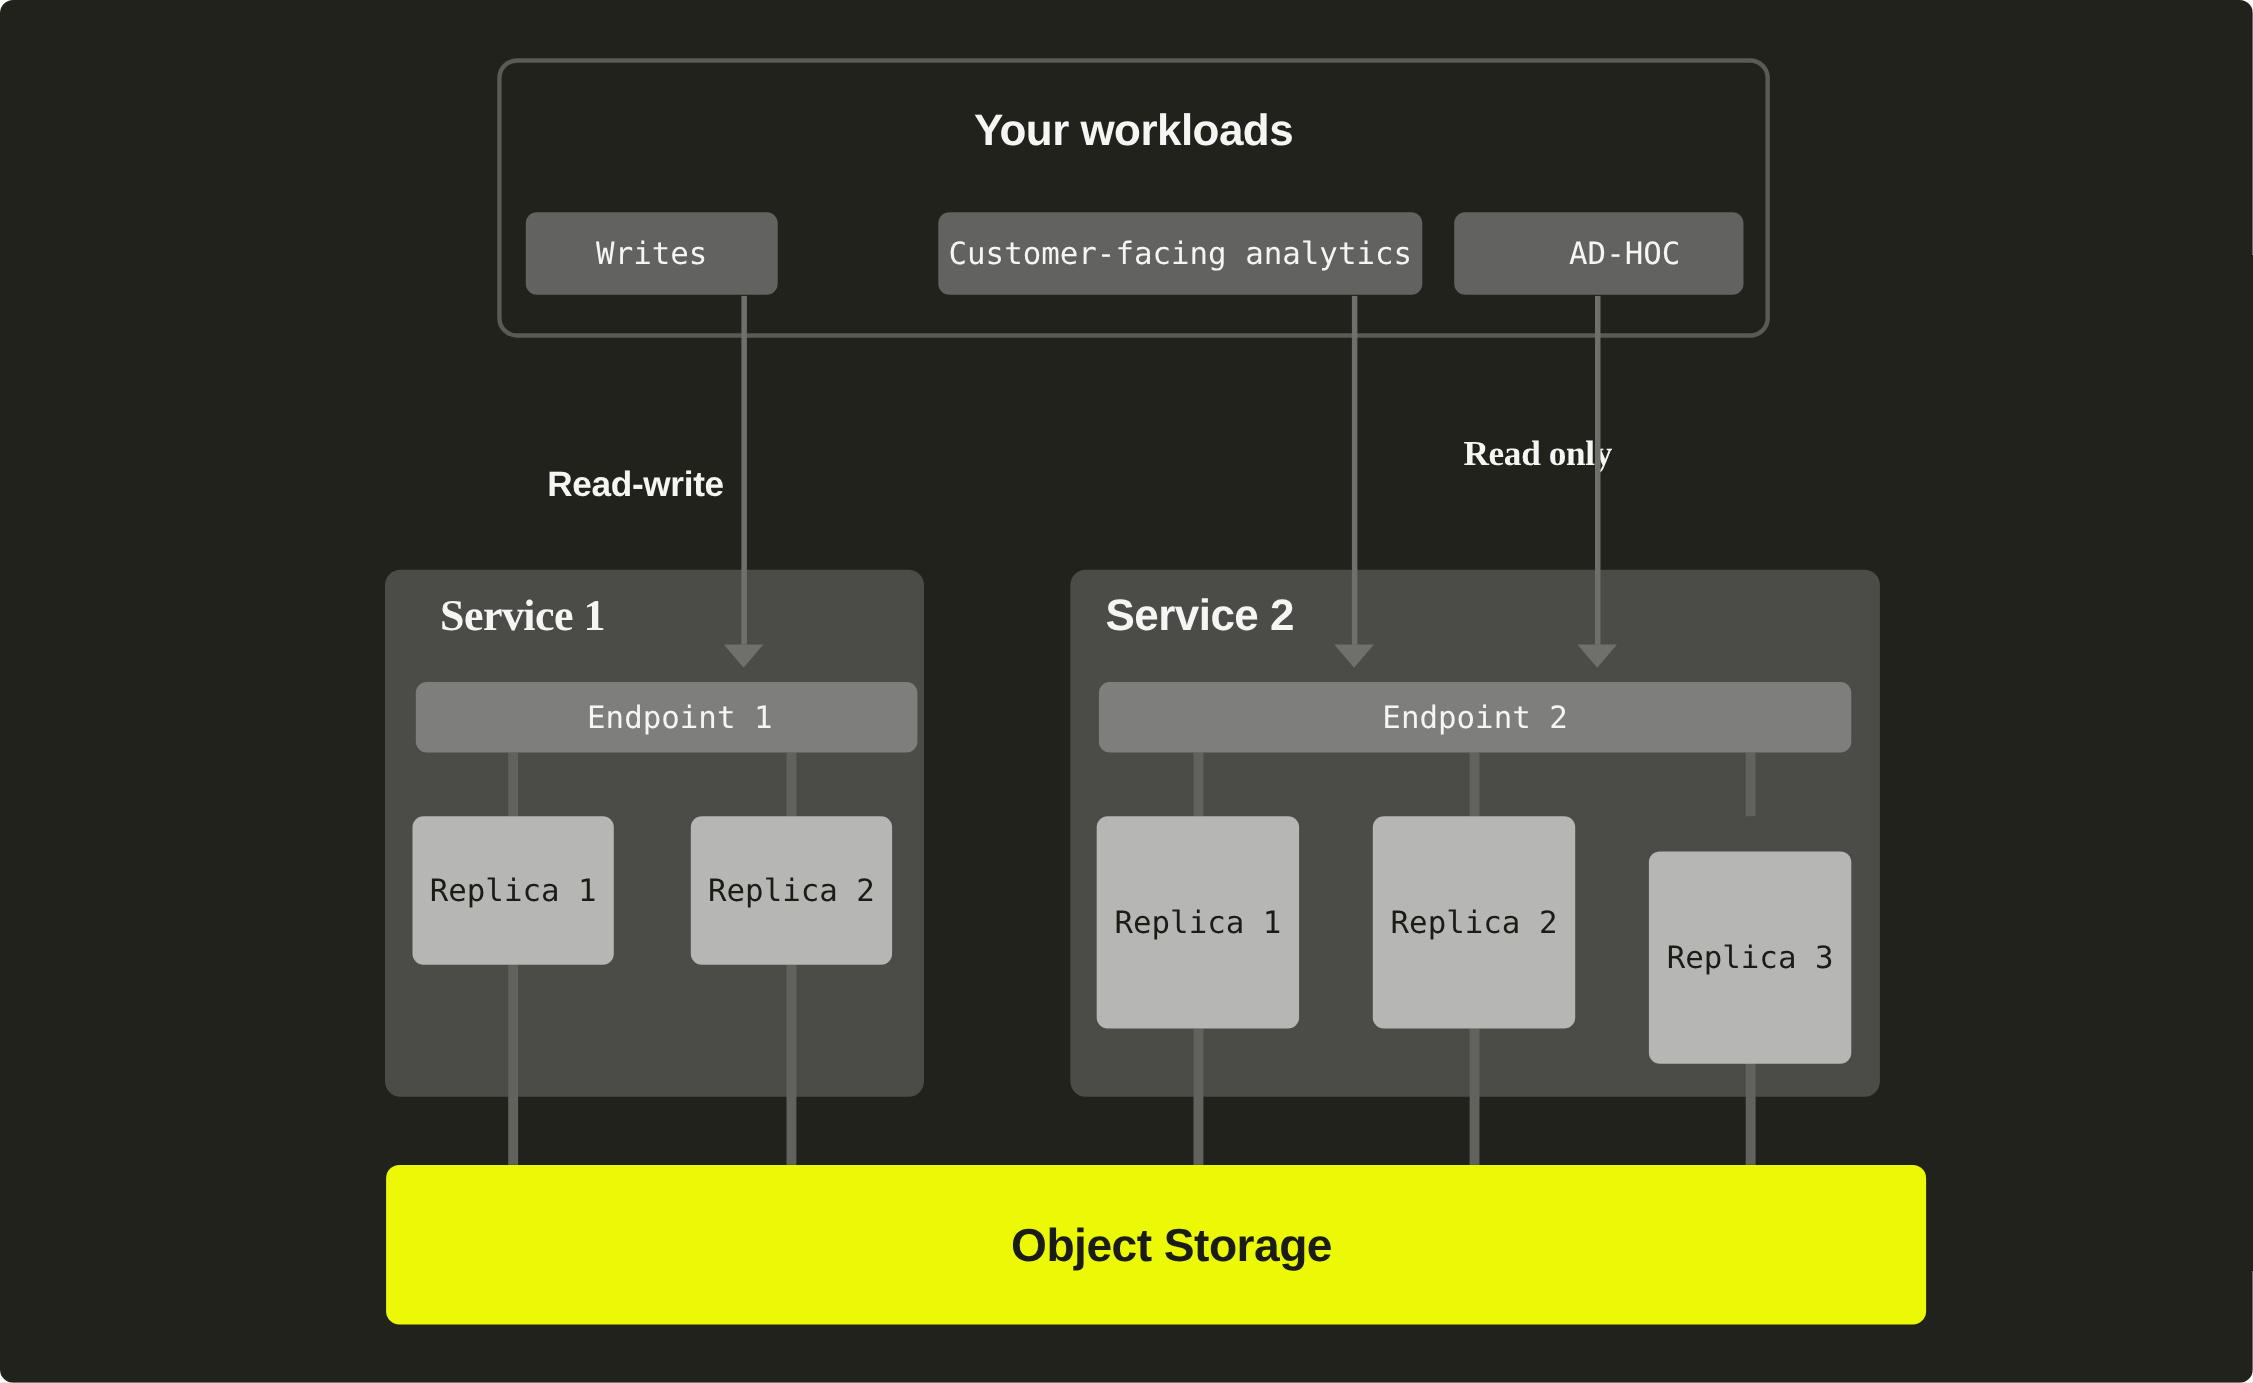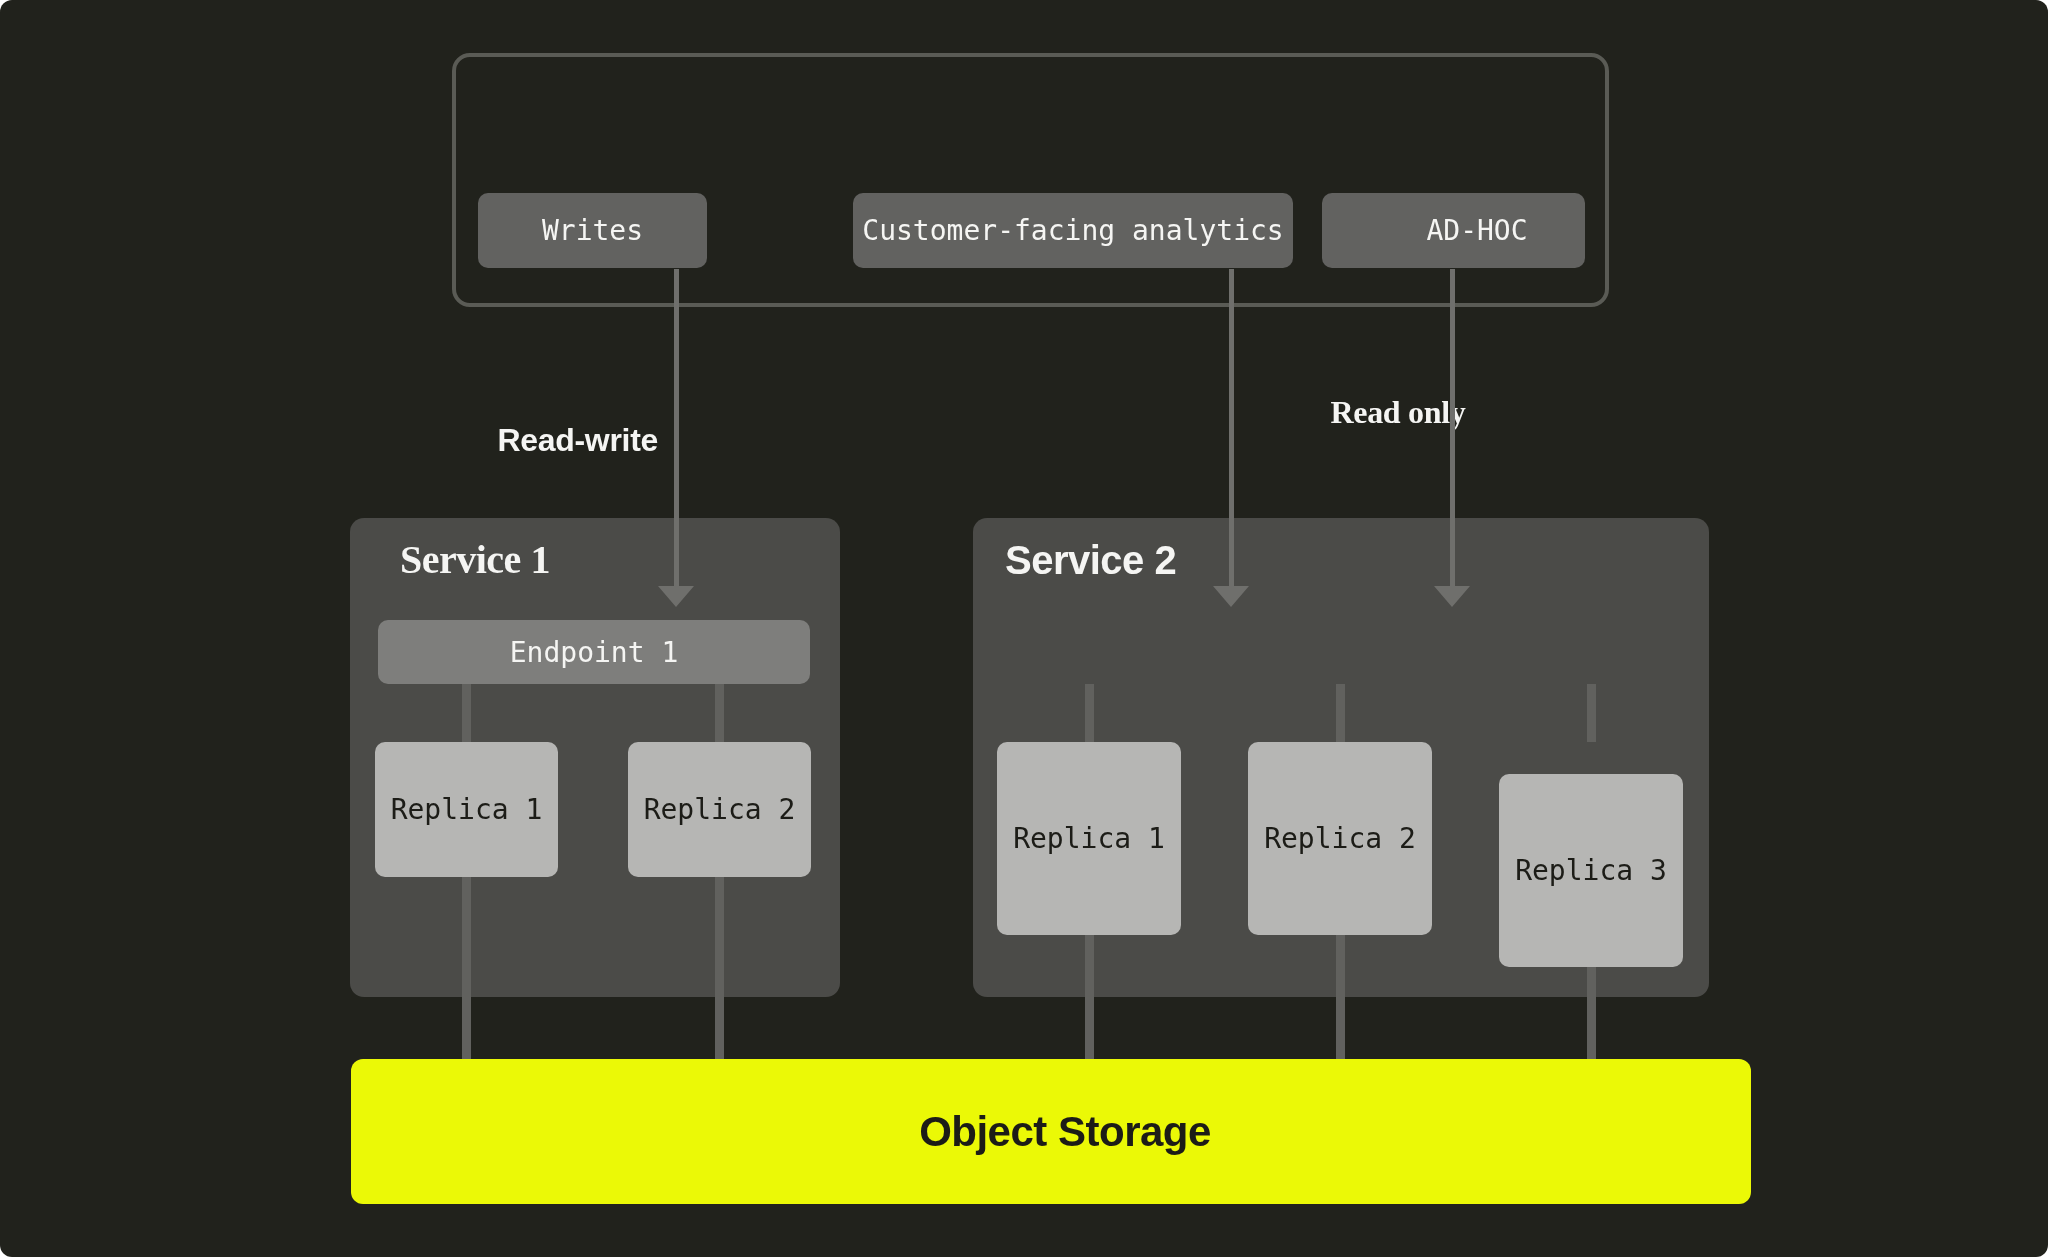--- a/index.html
+++ b/index.html
@@ -69,21 +69,21 @@
 
   .endpoint {
     top: 620px; height: 64px;
     background: var(--endpoint, #7e7e7c);
     border-radius: 10px;
     display: flex; align-items: center; justify-content: center;
     font-family: "DejaVu Sans Mono", monospace;
     font-size: 28px;
     color: var(--text-light, #fafaf8);
   }
-  .endpoint-1 { left: 378px; width: 432px; }
+  .endpoint-1 { left: 378px; width: 432px; padding-left: 24px; }
   .endpoint-2 { left: 999px; width: 684px; }
 
   .replica {
     top: 742px;
     background: var(--replica, #b6b6b4);
     border-radius: 10px;
     display: flex; align-items: center; justify-content: center;
     font-family: "DejaVu Sans Mono", monospace;
     font-size: 28px;
     color: var(--text-dark, #1c1c17);
@@ -132,20 +132,21 @@
     color: var(--text-dark, #161611);
     padding-left: 28px;
   }
 </style>
 </head>
 <body>
 
 <div class="canvas">
 
   <div class="abs workloads-box"></div>
+  <div class="abs workloads-title">Your workloads</div>
   <div class="abs pill pill-writes">Writes</div>
   <div class="abs pill pill-customer">Customer-facing analytics</div>
   <div class="abs pill pill-adhoc">AD-HOC</div>
 
   <div class="abs edge-label edge-label-rw">Read-write</div>
   <div class="abs edge-label edge-label-ro">Read only</div>
 
   <div class="abs service-box service-1"></div>
   <div class="abs service-box service-2"></div>
   <div class="abs service-title service-title-1">Service 1</div>
@@ -157,20 +158,21 @@
   <div class="abs conn conn-top cx-1340"></div>
   <div class="abs conn conn-top cx-1591"></div>
 
   <div class="abs conn conn-bot-s1 cx-466"></div>
   <div class="abs conn conn-bot-s1 cx-719"></div>
   <div class="abs conn conn-bot-s2 cx-1089"></div>
   <div class="abs conn conn-bot-s2 cx-1340"></div>
   <div class="abs conn conn-bot-s2 cx-1591"></div>
 
   <div class="abs endpoint endpoint-1">Endpoint 1</div>
+  <div class="abs endpoint endpoint-2">Endpoint 2</div>
 
   <div class="abs replica replica-s1 r-s1-1">Replica 1</div>
   <div class="abs replica replica-s1 r-s1-2">Replica 2</div>
   <div class="abs replica replica-s2 r-s2-1">Replica 1</div>
   <div class="abs replica replica-s2 r-s2-2">Replica 2</div>
   <div class="abs replica replica-s2 r-s2-3">Replica 3</div>
 
   <div class="abs arrow-line ax-676"></div>
   <div class="abs arrowhead ah-676"></div>
   <div class="abs arrow-line ax-1231"></div>

